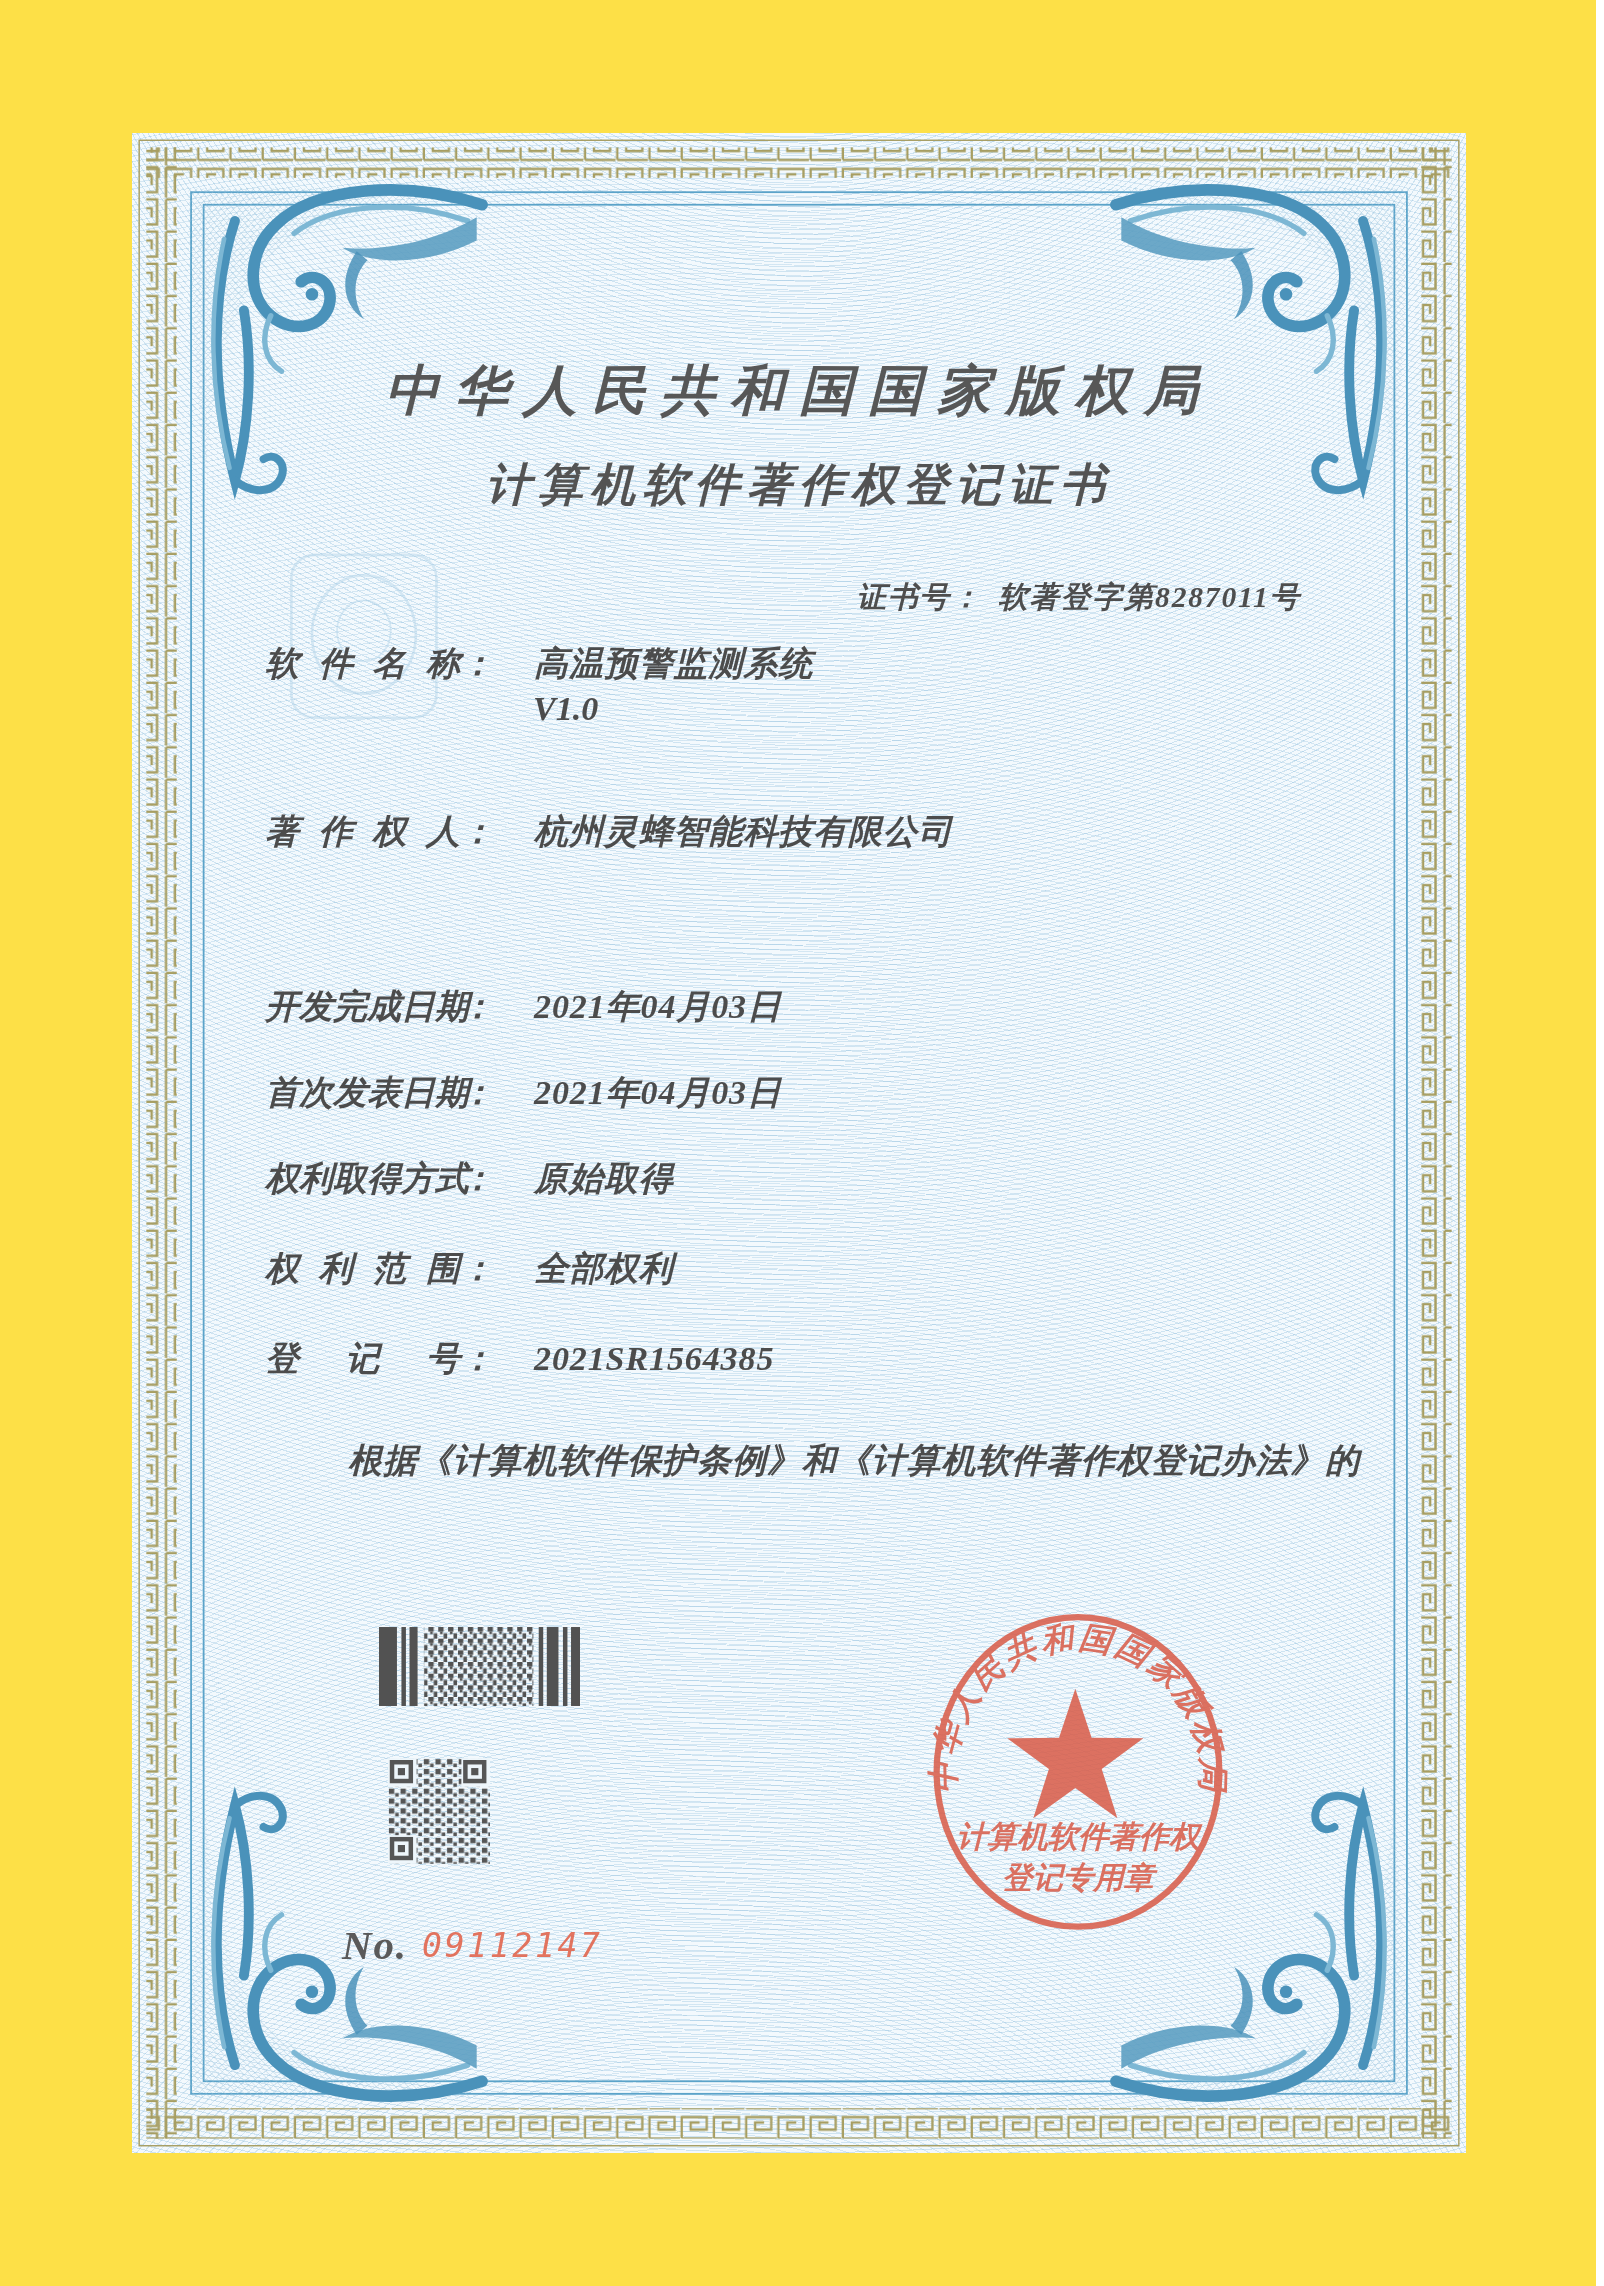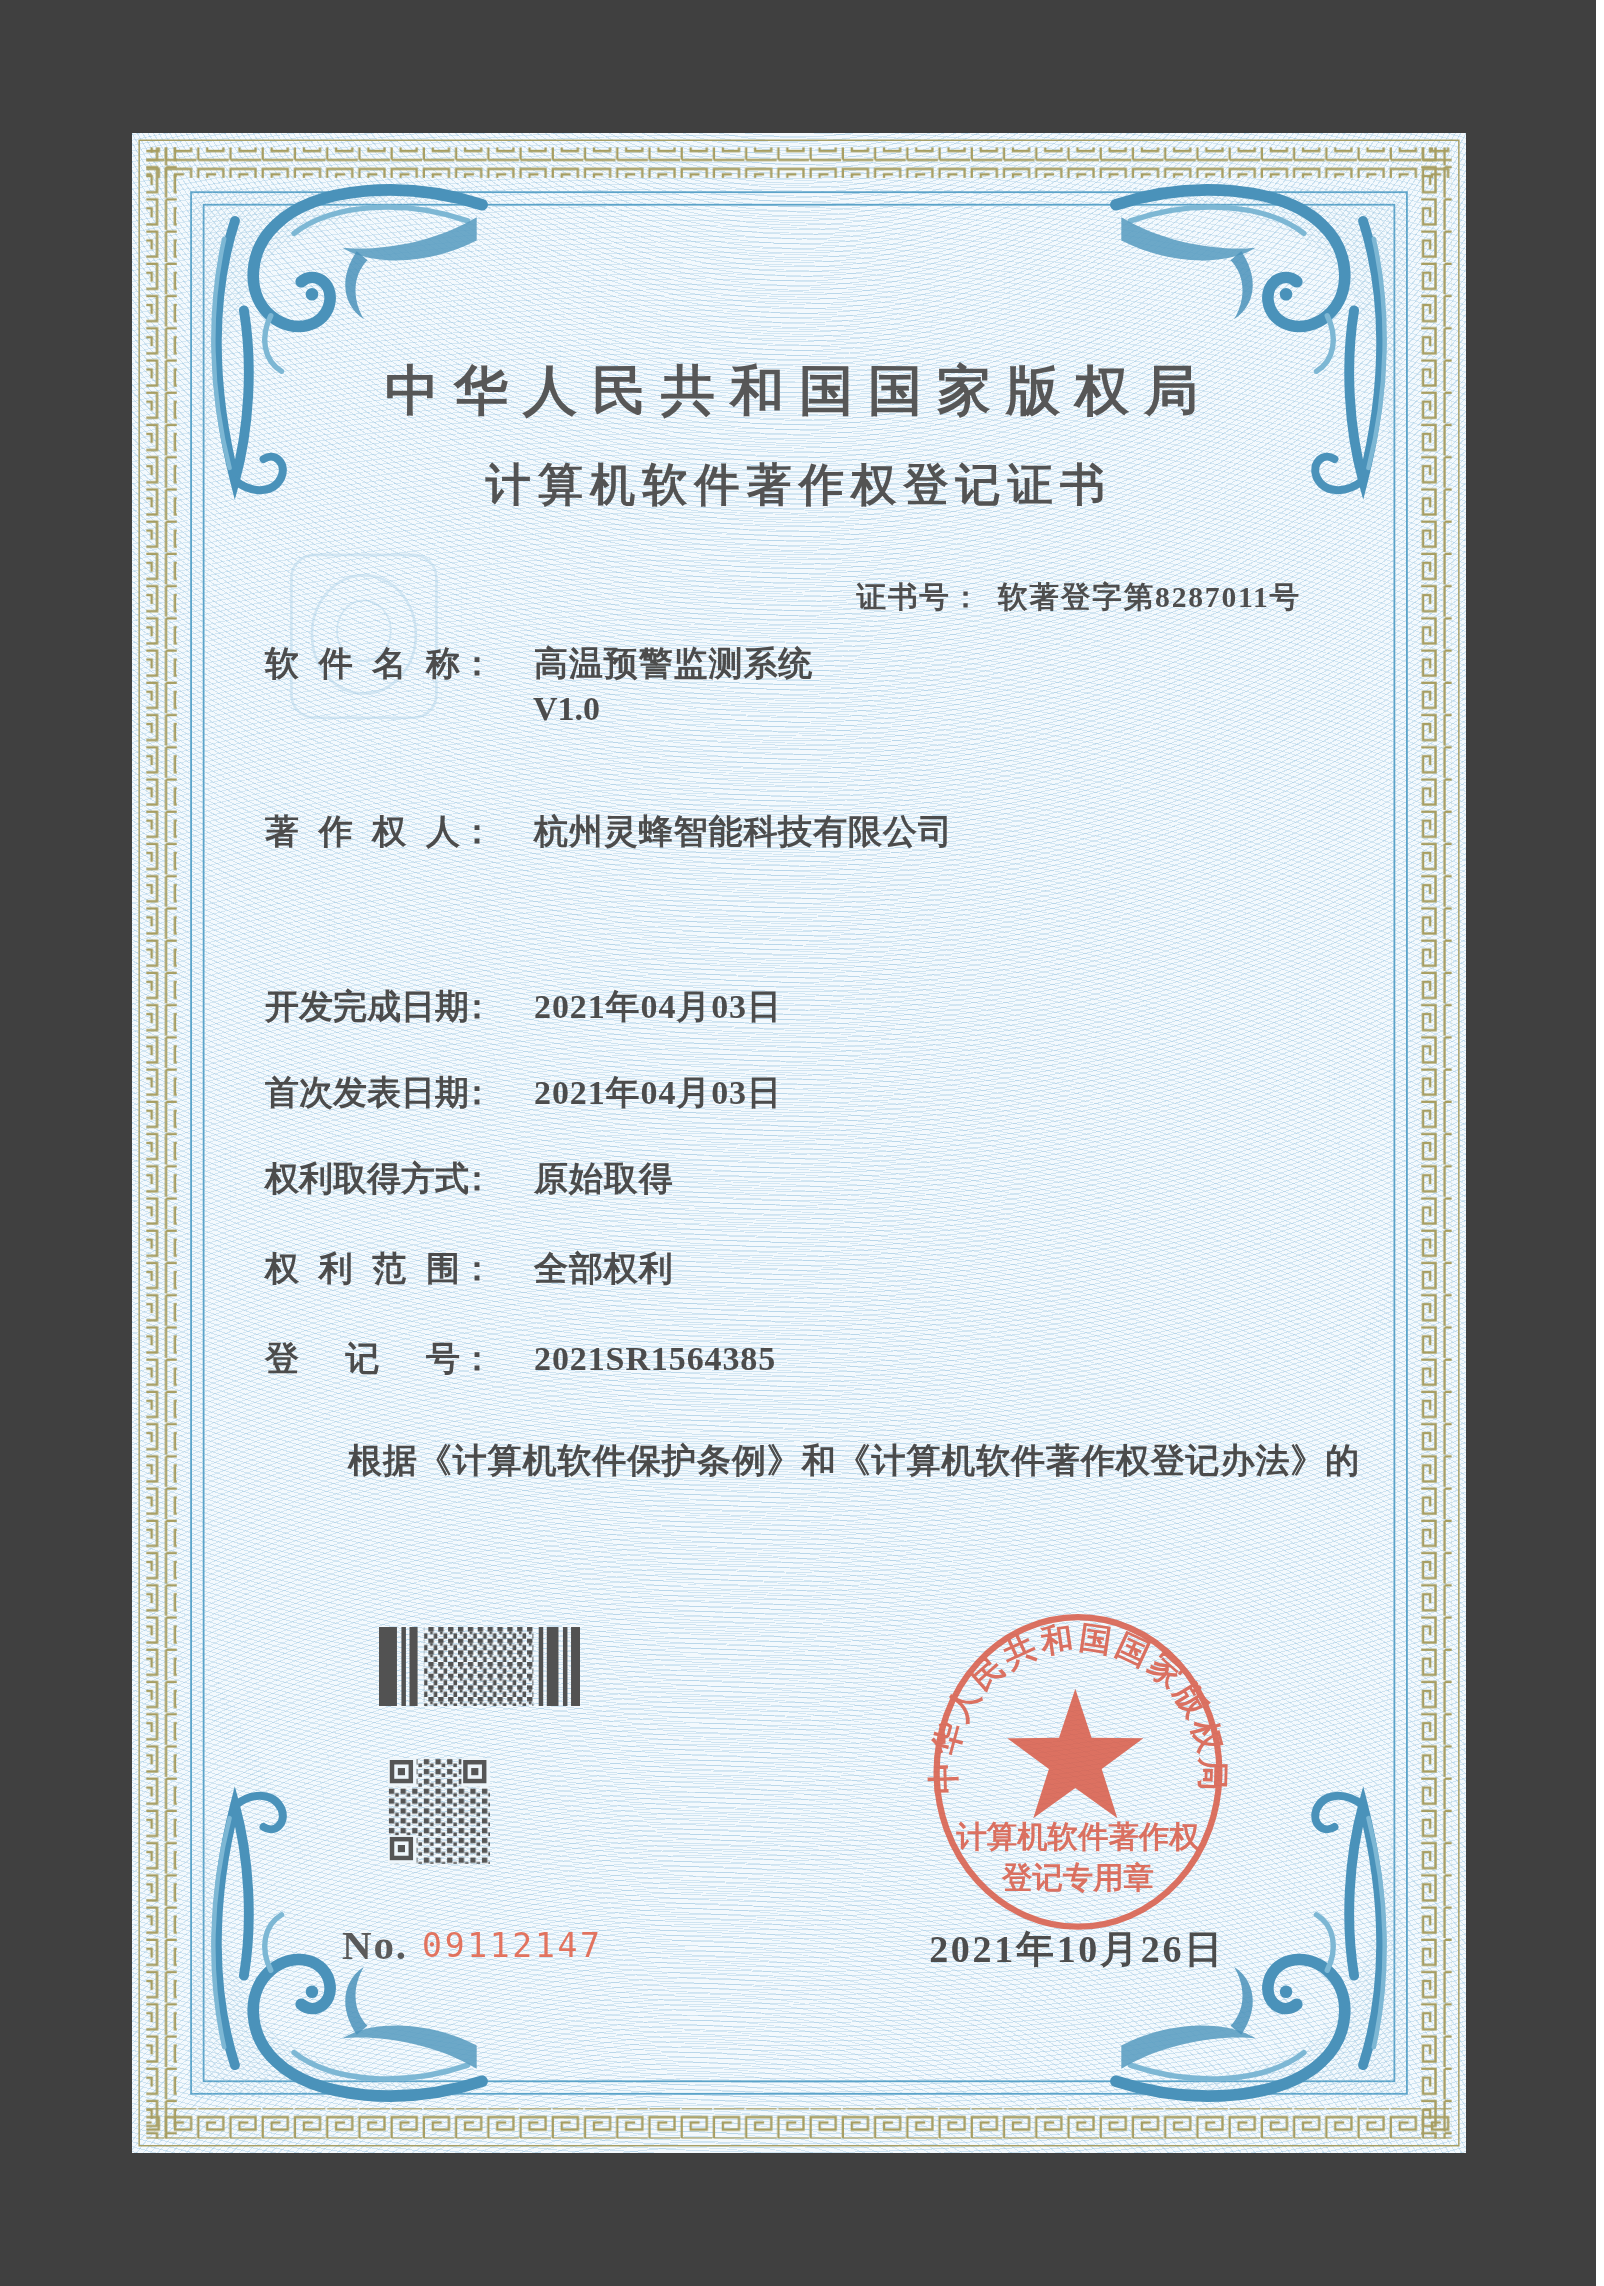--- a/index.html
+++ b/index.html
@@ -1,17 +1,17 @@
 <!DOCTYPE html>
 <html style="font-size:14.3px"><head>
 <meta charset="utf-8">
 <style>
   html,body{margin:0;padding:0;background:#ffffff;}
-  .page{position:relative;width:1596px;height:2286px;background:#404040;overflow:hidden;
-        font-family:"Liberation Serif","DejaVu Serif",serif;}
+  .page{position:relative;width:1596px;height:2286px;background:#fde047;overflow:hidden;
+        font-family:"Liberation Serif","DejaVu Serif",serif;font-style:italic;}
   .certificate{
     position:absolute;left:132px;top:133px;width:1334px;height:2020px;
     background:
       repeating-radial-gradient(95% 62% at 50% -18%, rgba(122,178,214,0.30) 0 1px, rgba(255,255,255,0) 1px 4.7px),
       repeating-radial-gradient(115% 72% at 42% 120%, rgba(122,178,214,0.26) 0 1px, rgba(255,255,255,0) 1px 5.6px),
       #f3f9fd;
   }
   .deco{position:absolute;left:0;top:0;z-index:1;}
   .txt{position:absolute;z-index:3;color:#4f4f4f;}
   .authority-title{left:0;right:0;top:222px;text-align:center;font-size:54px;font-weight:600;
@@ -197,17 +197,16 @@
         <path id="sealArc" d="M60,267 A138,138 0 1 1 320,267" fill="none"></path>
         <text font-size="36" letter-spacing="4" fill="#d95f4c" text-anchor="middle" font-family="Liberation Serif, DejaVu Serif, serif" font-weight="700">
           <textPath href="#sealArc" xlink:href="#sealArc" startOffset="50%">中华人民共和国国家版权局</textPath>
         </text>
         <polygon fill="#d95f4c" points="187,127 205.2,181.9 263.1,182.3 216.5,216.6 234,271.7 187,238 140,271.7 157.5,216.6 110.9,182.3 168.8,181.9"></polygon>
         <text x="190" y="304" font-size="34" fill="#d95f4c" text-anchor="middle" font-weight="700" font-family="Liberation Serif, DejaVu Serif, serif">计算机软件著作权</text>
         <text x="190" y="350" font-size="34" fill="#d95f4c" text-anchor="middle" font-weight="700" font-family="Liberation Serif, DejaVu Serif, serif">登记专用章</text>
       </g>
     </svg>
 
-    <div class="issue-date">2021年10月26日</div>
 
   </div>
 </div>
 
 
 </body></html>

